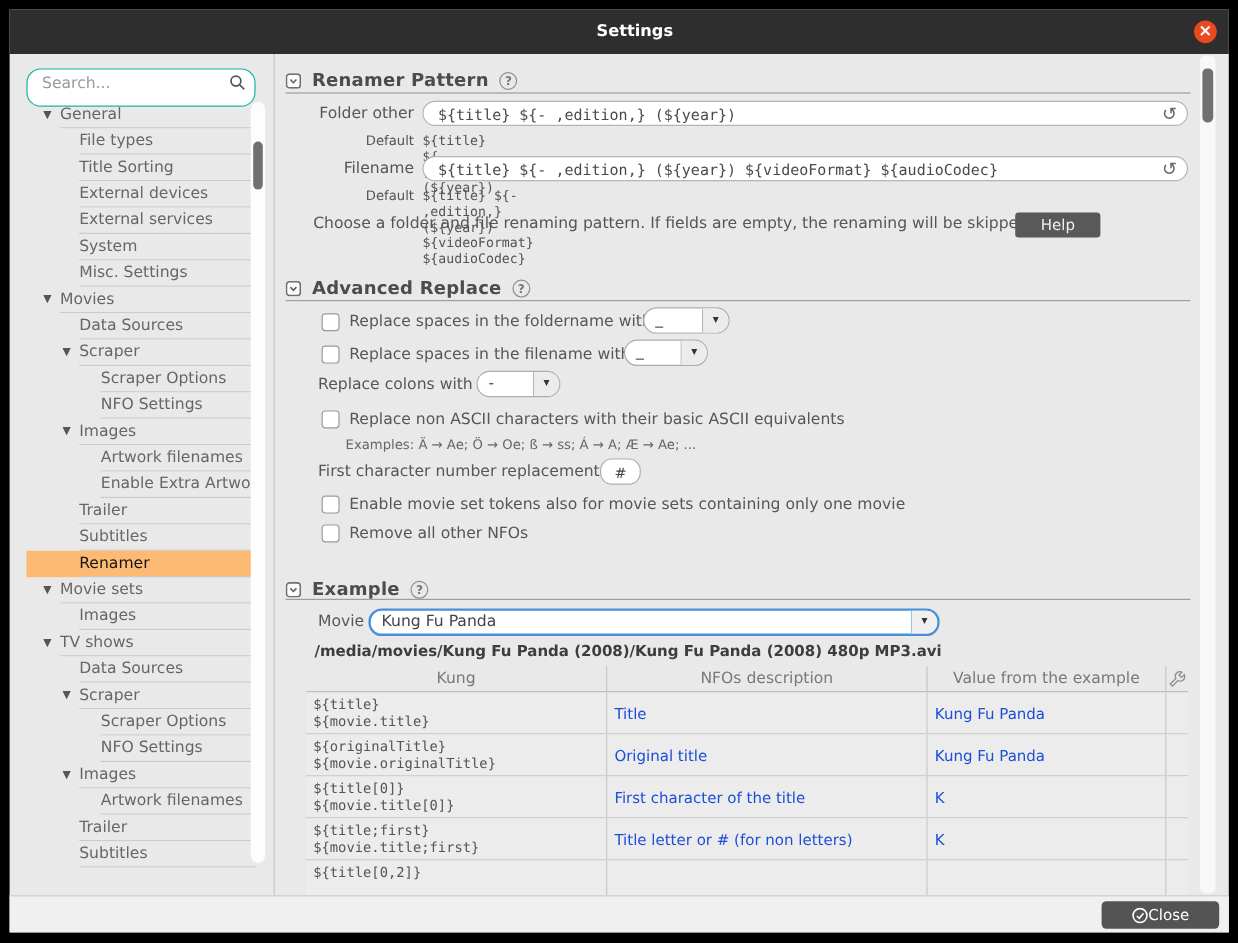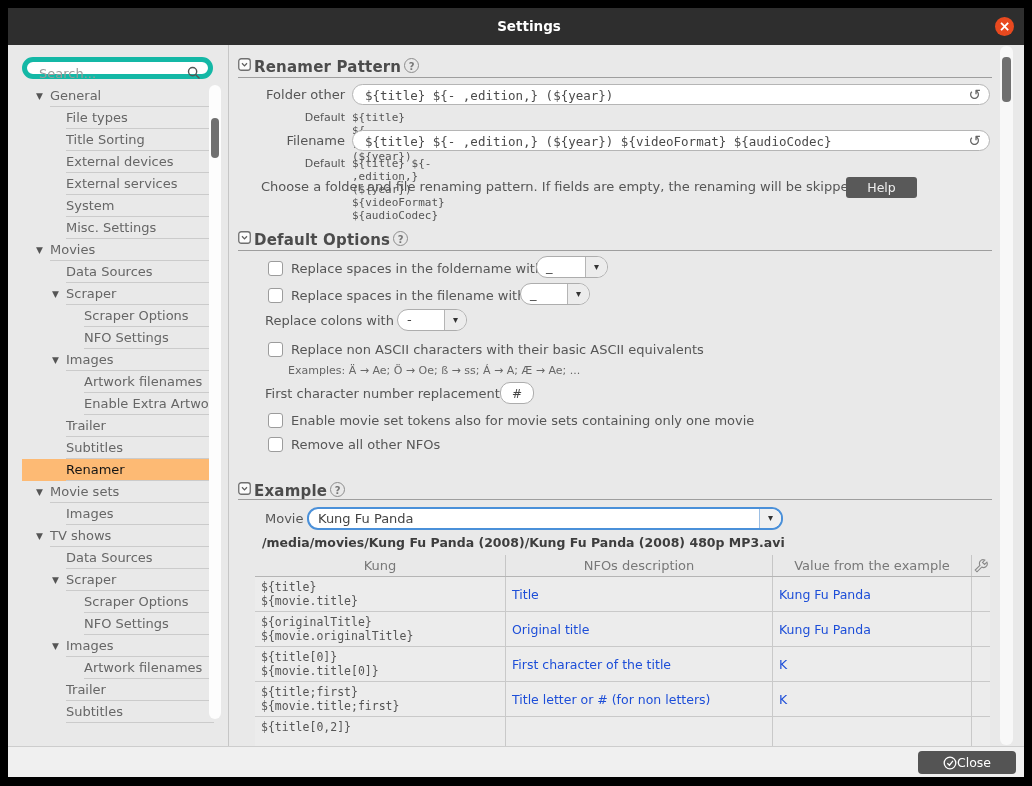--- a/index.html
+++ b/index.html
@@ -13,37 +13,37 @@
   .titlebar{position:absolute;left:0;top:0;width:100%;height:37px;background:#2e2e2e;}
   .titlebar .title{color:#fff;font-weight:bold;font-size:13.5px;text-align:center;line-height:37px;padding-left:26px;}
   .close-btn{position:absolute;right:10px;top:9px;width:19px;height:19px;border-radius:50%;
     background:#e8491f;color:#fff;text-align:center;line-height:18px;font-size:14px;font-weight:bold;cursor:default;}
   
   .body-row{position:absolute;top:37px;left:0;width:1016px;height:701px;}
   .sidebar{position:absolute;left:0;top:0;width:221px;height:701px;border-right:1px solid #c6c6c6;box-sizing:border-box;}
   .main{position:absolute;left:222px;top:0;width:794px;height:701px;overflow:hidden;}
   .footer{position:absolute;left:0;top:738px;width:1016px;height:31px;background:#f0f0f0;border-top:1px solid #cdcdcd;box-sizing:border-box;}
   
-  .search-box{position:absolute;left:14px;top:12px;width:191px;height:22px;background:#fff;border:5px solid #14b8a6;border-radius:12px;box-sizing:border-box;}
+  .search-box{position:absolute;left:14px;top:12px;width:191px;height:32px;background:#fff;border:1px solid #14b8a6;border-radius:12px;box-sizing:border-box;}
   .search-box input{border:none;outline:none;background:transparent;width:150px;margin:2px 0 0 10px;height:16px;font-size:13px;color:#555;font-family:inherit;}
   .search-box input::placeholder{color:#9a9a9a;}
   .search-box svg{position:absolute;right:7px;top:4px;}
   .tree{position:absolute;left:14px;top:40px;width:192px;}
   .side-row{position:relative;height:22px;font-size:13px;color:#666;cursor:default;white-space:nowrap;overflow:hidden;}
   .side-row.selected{background:#fdba74;color:#151515;}
   .side-row .tri{position:absolute;top:6px;font-size:9px;color:#555;line-height:10px;}
   .side-row .lbl{position:absolute;top:3px;}
   .side-row .sep{position:absolute;bottom:0;right:0;height:1px;background:#cbcbcb;}
   .side-scrollbar{position:absolute;left:201px;top:40px;width:12px;height:634px;background:#fdfdfd;border-radius:6px;}
   .side-scrollbar .thumb{position:absolute;left:2px;top:33px;width:8px;height:40px;background:#707070;border-radius:4px;}
   
   .vscroll{position:absolute;left:770px;top:1px;width:13px;height:699px;background:#f8f8f8;border-radius:6px;}
   .vscroll .thumb{position:absolute;left:2px;top:11px;width:9px;height:45px;background:#707070;border-radius:4px;}
   
-  .sec-h{position:absolute;left:8px;display:flex;align-items:flex-start;gap:3px;height:18px;}
+  .sec-h{position:absolute;left:8px;display:flex;align-items:center;gap:9px;height:18px;}
   .sec-title{font-size:15px;font-weight:bold;color:#4c4c4c;letter-spacing:.2px;}
   .help-circle{width:15px;height:15px;border:1.5px solid #8d8d8d;border-radius:50%;color:#777;
     font-size:10px;font-weight:bold;text-align:center;line-height:15px;box-sizing:border-box;}
   .rule{position:absolute;left:8px;width:754px;height:1px;background:#9e9e9e;}
   
   .flabel{position:absolute;left:0;width:115px;text-align:right;font-size:13px;color:#555;line-height:21px;}
   .tinput{position:absolute;left:122px;width:638px;height:21px;background:#fff;border:1px solid #b5b5b5;border-radius:11px;box-sizing:border-box;}
   .tinput input{border:none;outline:none;background:transparent;font-family:"DejaVu Sans Mono","Liberation Mono",monospace;
     font-size:12.5px;color:#4a4a4a;width:595px;margin:2px 0 0 10px;height:15px;}
   .tinput .reset{position:absolute;right:8px;top:1px;font-size:15px;color:#666;line-height:18px;}
@@ -268,21 +268,21 @@
       </div>
 
       <div class="hint-text" style="top:134px">Choose a folder and file renaming pattern. If fields are empty, the renaming will be skipped!</div>
       <div class="help-btn" style="top:132px">Help</div>
 
       <div class="sec-h" style="top:186px">
         <svg width="13" height="13" viewBox="0 0 13 13">
           <rect x="0.75" y="0.75" width="11.5" height="11.5" rx="2.5" fill="#fcfcfc" stroke="#6f6f6f" stroke-width="1.3"></rect>
           <polyline points="4,5.3 6.5,7.9 9,5.3" fill="none" stroke="#5e5e5e" stroke-width="1.3"></polyline>
         </svg>
-        <span class="sec-title">Default Options</span>
+        <span class="sec-title">Advanced Replace</span>
         <span class="help-circle">?</span>
       </div>
       <div class="rule" style="top:205px"></div>
 
       <div class="chk-row" style="left:38px;top:214px">
         <span class="cb"></span>
         <span>Replace spaces in the foldername with</span>
       </div>
       <div class="combo" style="left:306px;top:211px;width:72px">
         <span class="cval">_</span>

